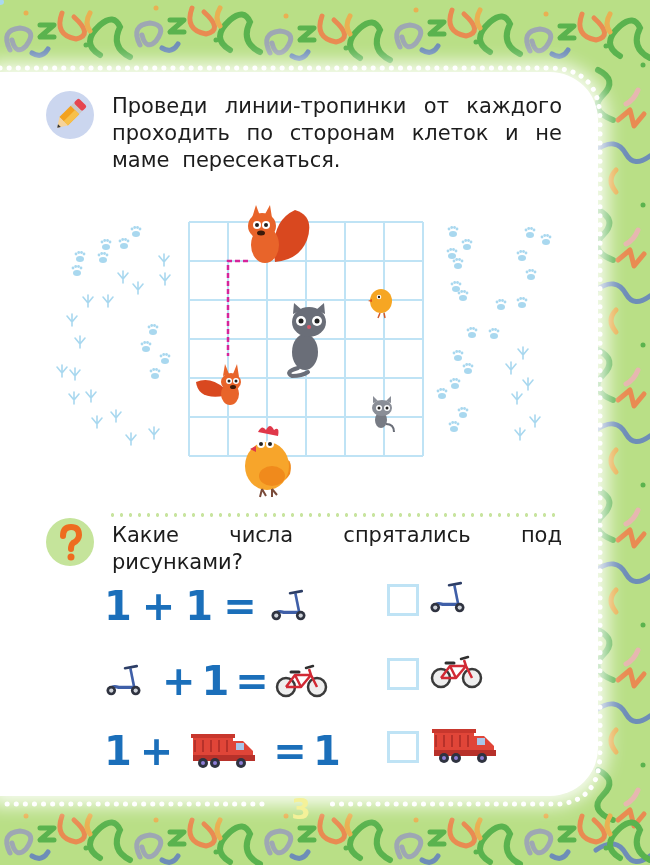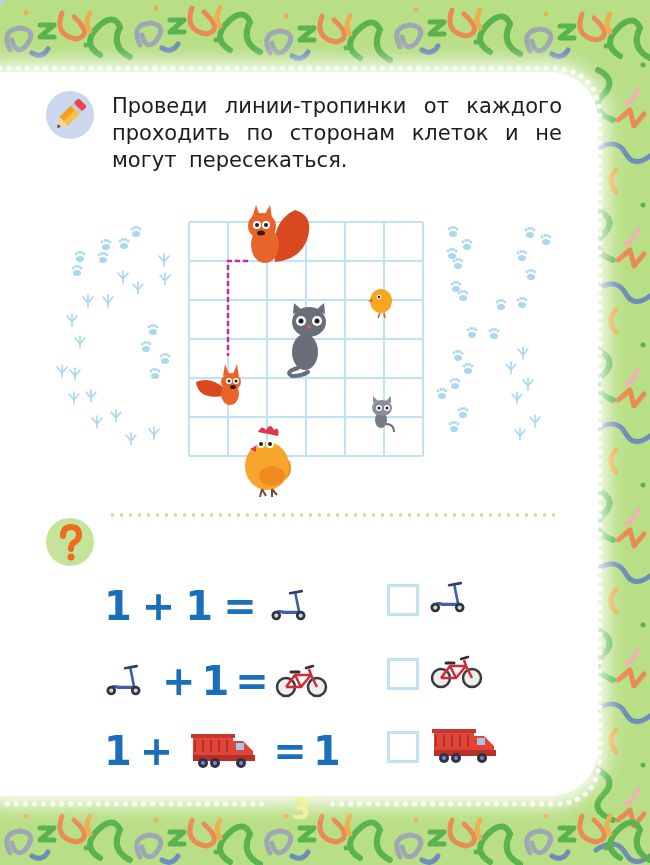--- a/index.html
+++ b/index.html
@@ -126,21 +126,21 @@
       <rect x="24" y="17" width="6" height="16" fill="#f7c04a"></rect>
       <polygon points="18,33 30,33 24,42" fill="#f6d39a"></polygon>
       <polygon points="22,39 26,39 24,42" fill="#333"></polygon>
     </g>
   </svg>
 </div>
 
 <div class="task-text t1">
   <span class="line">Проведи линии-тропинки от каждого</span>
   <span class="line">проходить по сторонам клеток и не</span>
-  <span class="line last">могут пересекаться.</span>
+  <span class="line last">маме пересекаться.</span>
 </div>
 
 <svg class="grid-area" viewBox="0 0 650 865" style="pointer-events:none">
 
   <g stroke="#a9d8ef" stroke-width="1.6" fill="none" stroke-linecap="round">
     <g id="bf">
         <path d="M0 0 l0 -8 M0 0 l-5 -6 M0 0 l5 -6 M0 0 l0 4"></path>
       </g>
     <use href="#bf" x="123" y="279"></use>
       <use href="#bf" x="138" y="290"></use>
@@ -303,20 +303,21 @@
 <div class="divider"></div>
 
 <div class="task-icon question">
   <svg viewBox="0 0 48 48">
     <path d="M17 18 q0 -9 8 -9 q8 0 8 8 q0 5 -6 8 q-2 2 -2 6" stroke="#ee6c1f" stroke-width="6" fill="none" stroke-linecap="round"></path>
     <circle cx="25" cy="39" r="3.5" fill="#ee6c1f"></circle>
   </svg>
 </div>
 
 <div class="task-text t2">
+  <span class="line">Какие числа спрятались под рисунками?</span>
 </div>
 
 <svg width="0" height="0" style="position:absolute">
   <defs>
     <g id="scooter">
       <line x1="24" y1="4" x2="28" y2="24" stroke="#3f5fa8" stroke-width="2.5"></line>
       <line x1="19" y1="4" x2="30" y2="2" stroke="#2d3e66" stroke-width="2.5" stroke-linecap="round"></line>
       <path d="M5 24 q2 -4 8 -2 l15 0" stroke="#3f5fa8" stroke-width="3" fill="none"></path>
       <circle cx="6" cy="25" r="4.5" fill="#2f3340"></circle>
         <circle cx="6" cy="25" r="2" fill="#cfd3da"></circle>

